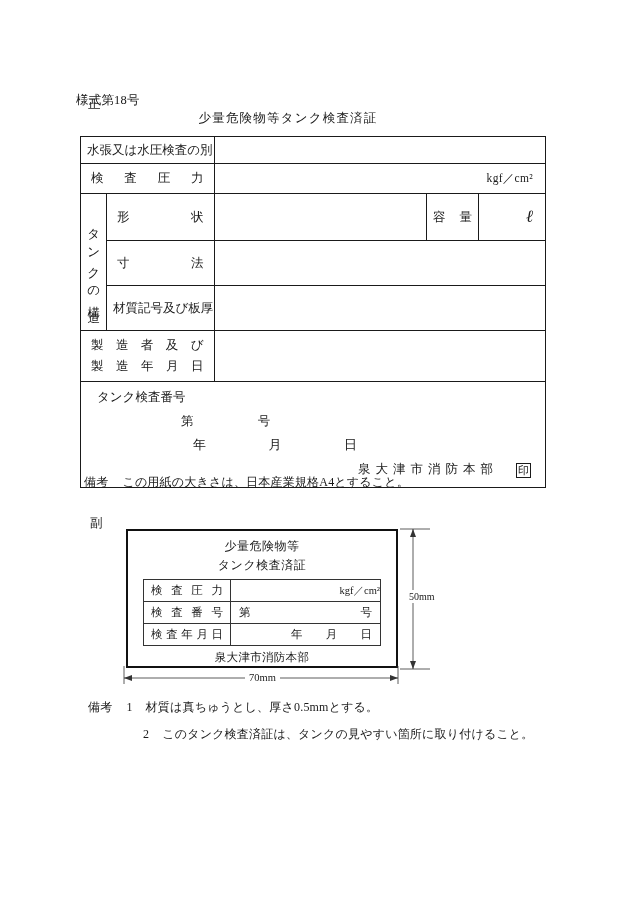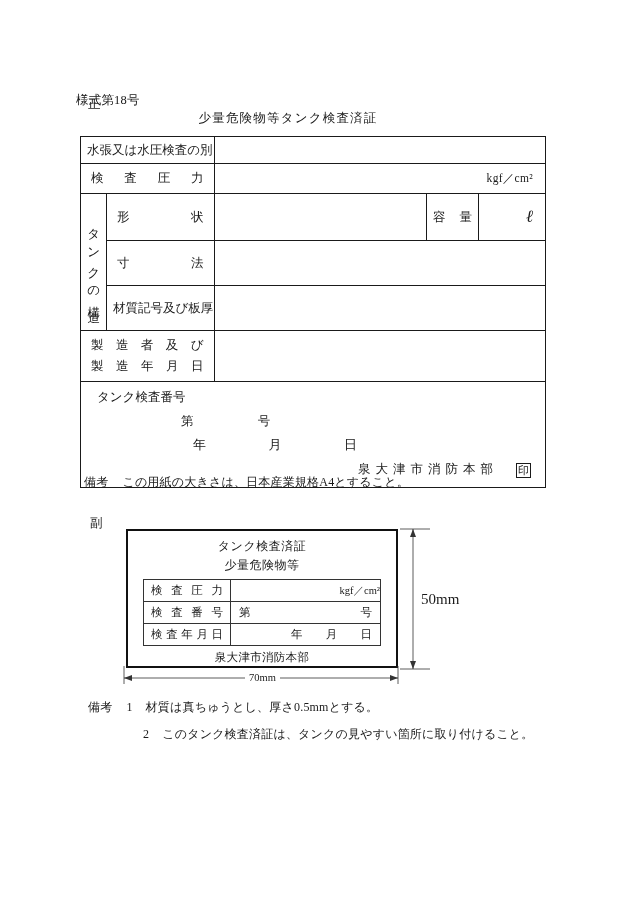--- a/index.html
+++ b/index.html
@@ -228,24 +228,23 @@
     position: absolute;
     left: 120px;
     top: 666px;
     width: 290px;
     height: 26px;
   }
   .dim-v-text {
     position: absolute;
     left: 409px;
     top: 590px;
-    font-size: 15px;
+    font-size: 10px;
     background: #fff;
     padding: 1px 0;
-    margin-left: 12px;
   }
   .dim-h-text {
     position: absolute;
     left: 245px;
     top: 672px;
     font-size: 10.5px;
     background: #fff;
     padding: 0 4px;
   }
 
@@ -366,22 +365,22 @@
   </table>
 
   <div class="note-a">
     <span>備考</span><span class="sp"></span><span>この用紙の大きさは、日本産業規格A4とすること。</span>
   </div>
 
   <div class="copy-label-fuku">副</div>
 
   <div class="plate">
     <div class="plate-title">
+      <div>少量危険物等</div>
       <div>タンク検査済証</div>
-      <div>少量危険物等</div>
     </div>
     <table class="plate-table">
       <tbody>
         <tr>
           <td class="plate-lbl">
             <span>検査圧力</span>
           </td>
           <td class="plate-unit">
             <span>kgf／cm²</span>
           </td>

